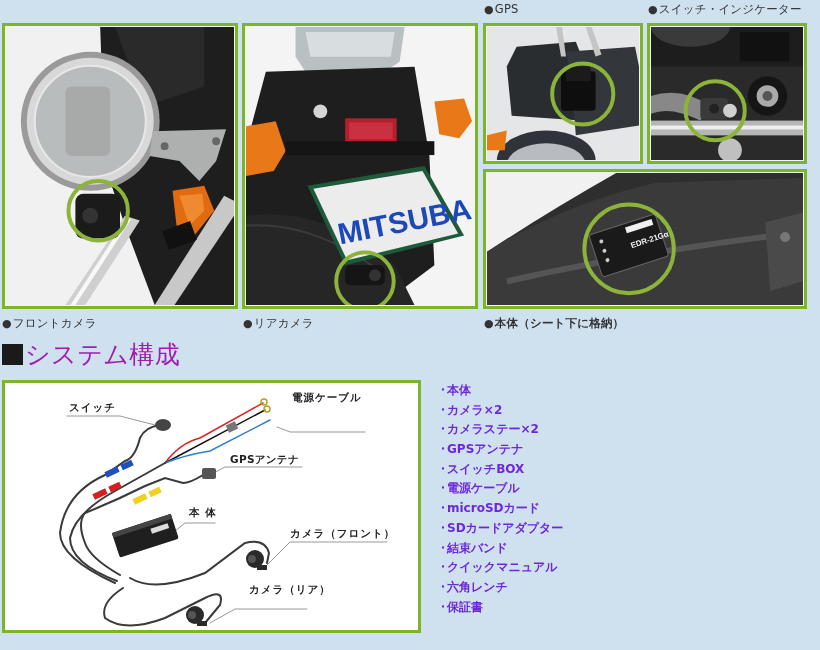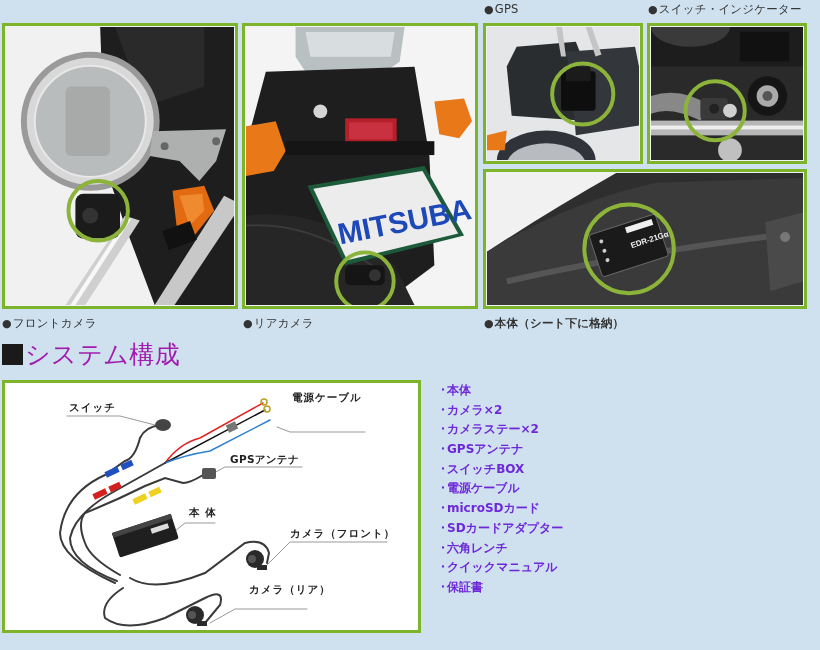--- a/index.html
+++ b/index.html
@@ -311,16 +311,17 @@
 
 <ul class="parts">
   <li><span class="bullet">･</span><span>本体</span></li>
   <li><span class="bullet">･</span><span>カメラ×2</span></li>
   <li><span class="bullet">･</span><span>カメラステー×2</span></li>
   <li><span class="bullet">･</span><span>GPSアンテナ</span></li>
   <li><span class="bullet">･</span><span>スイッチBOX</span></li>
   <li><span class="bullet">･</span><span>電源ケーブル</span></li>
   <li><span class="bullet">･</span><span>microSDカード</span></li>
   <li><span class="bullet">･</span><span>SDカードアダプター</span></li>
+  <li><span class="bullet">･</span><span>結束バンド</span></li>
+  <li><span class="bullet">･</span><span>クイックマニュアル</span></li>
   <li><span class="bullet">･</span><span>六角レンチ</span></li>
-  <li><span class="bullet">･</span><span>クイックマニュアル</span></li>
   <li><span class="bullet">･</span><span>保証書</span></li>
 </ul>
 
 </body></html>

